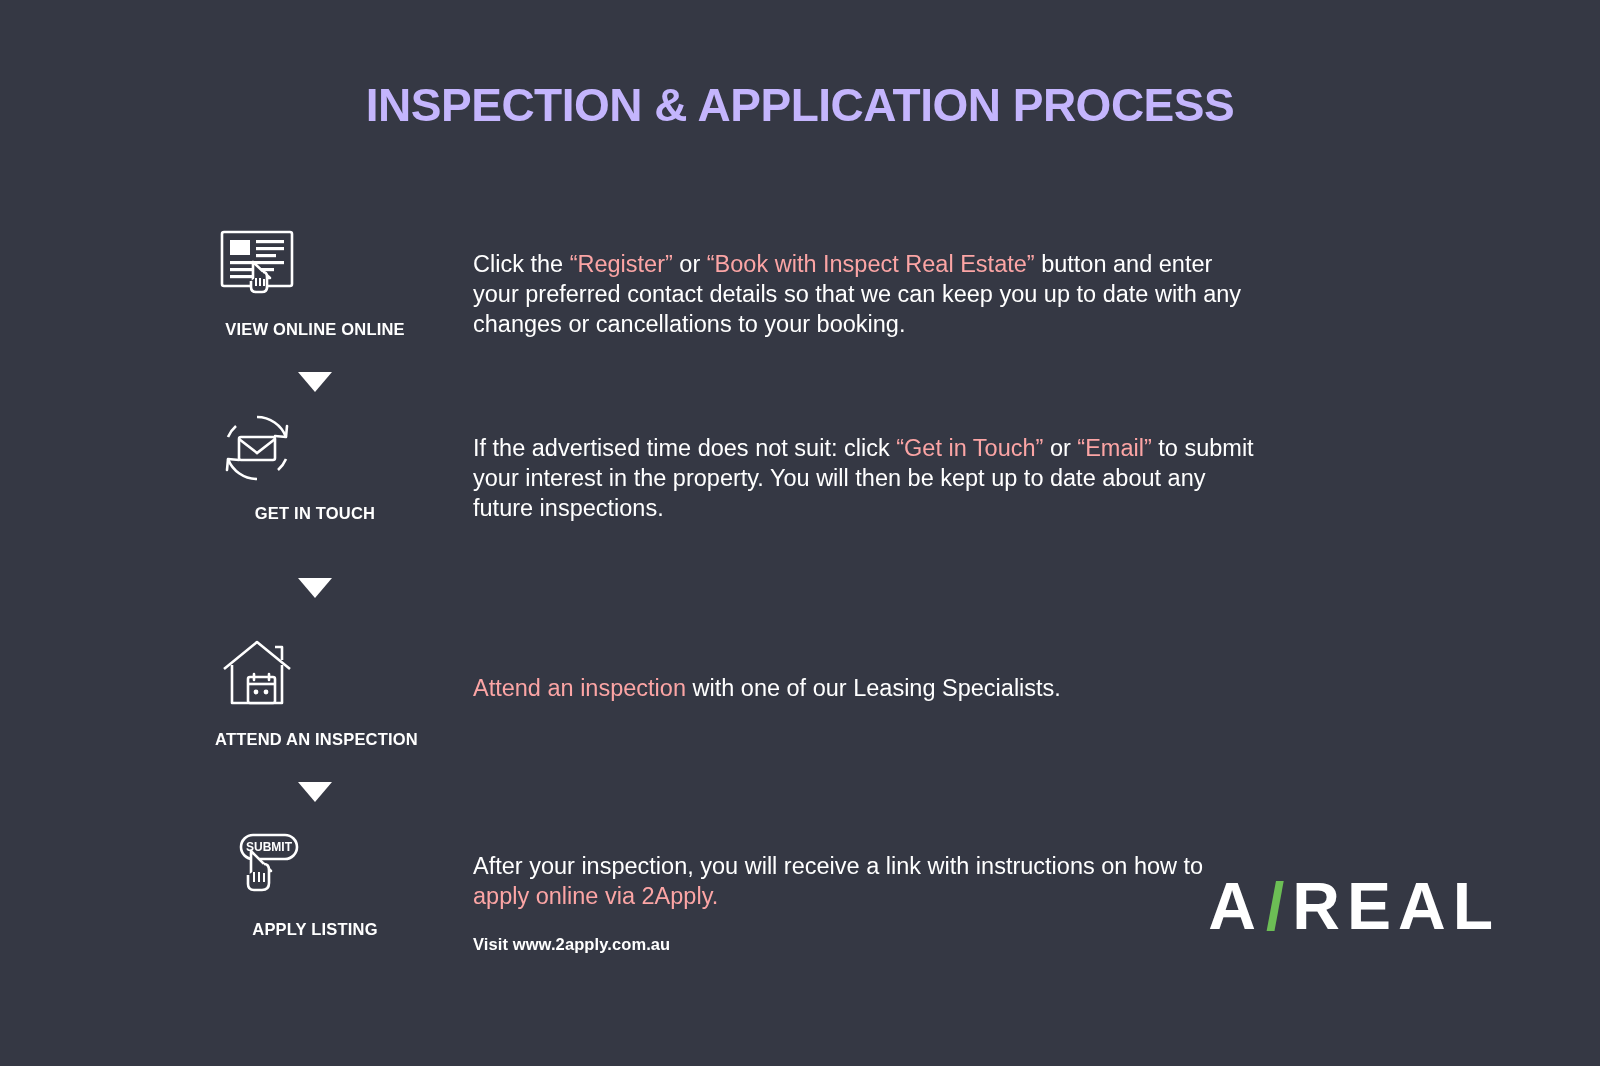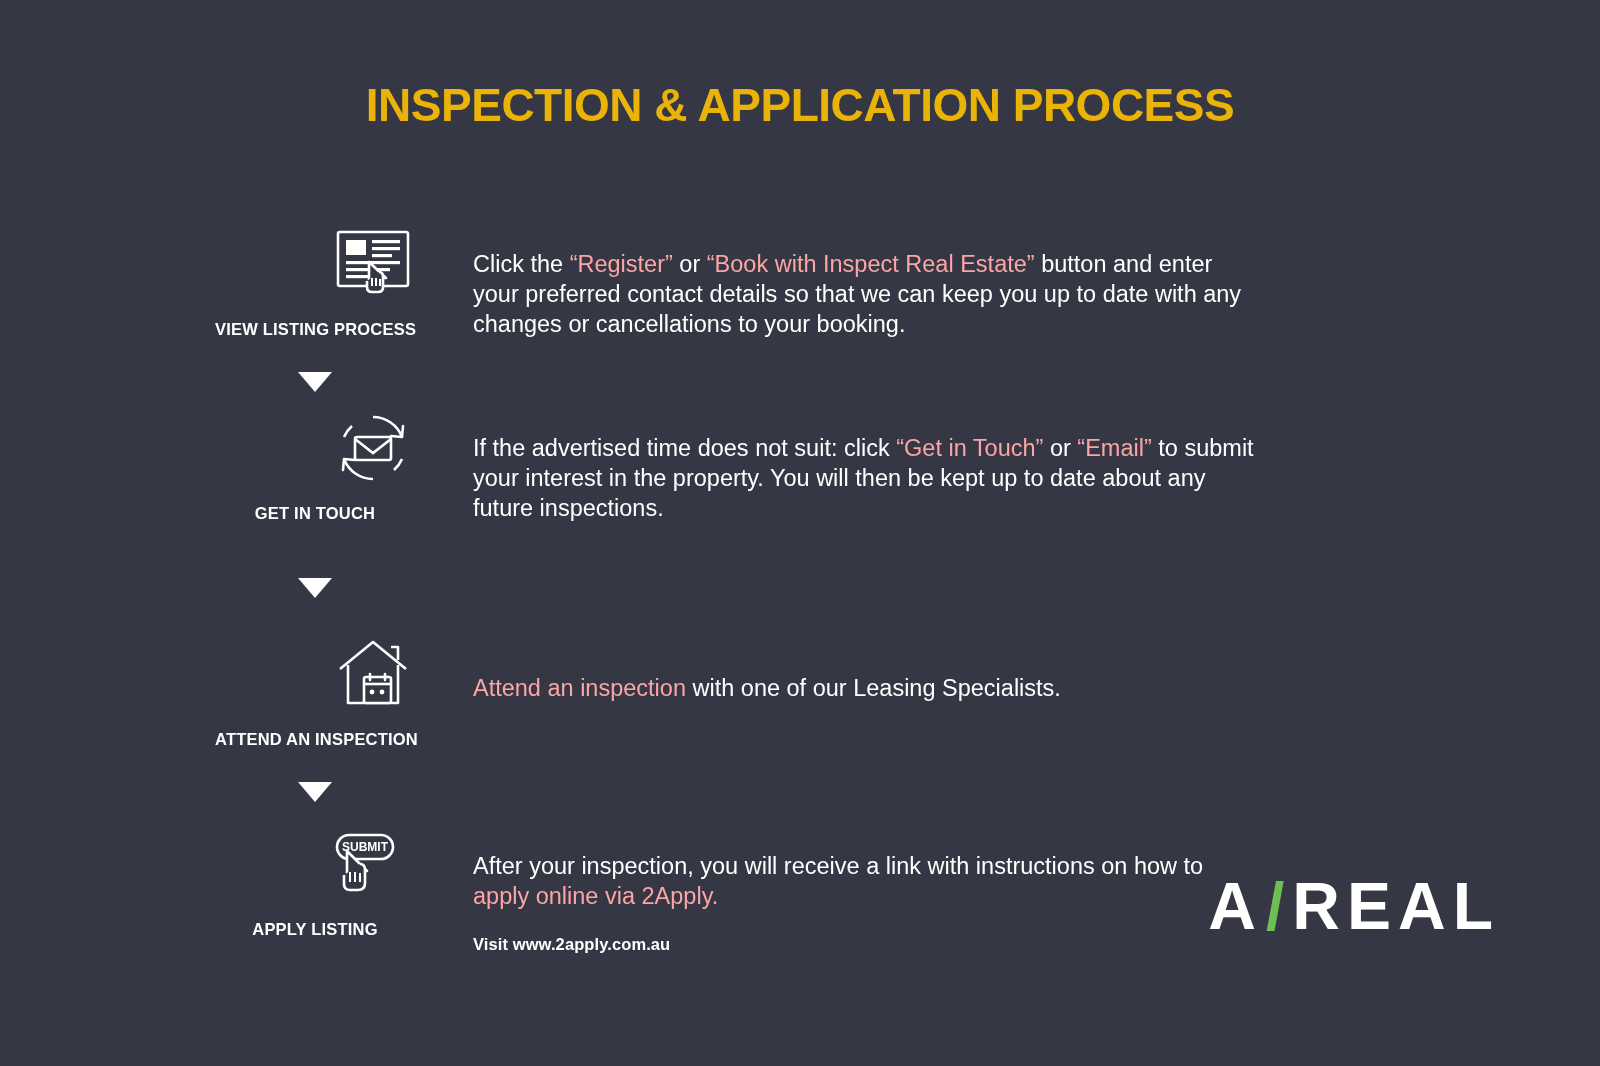--- a/index.html
+++ b/index.html
@@ -18,21 +18,21 @@
     position: relative;
     width: 1600px;
     height: 1066px;
   }
   .title {
     position: absolute;
     top: 78px;
     left: 0;
     width: 1600px;
     text-align: center;
-    color: #eab308;
+    color: #c4b5fd;
     font-size: 46px;
     font-weight: bold;
     letter-spacing: -0.5px;
   }
 
   
   .step {
     position: absolute;
     left: 0;
     width: 1600px;
@@ -40,21 +40,21 @@
   .step-icon-col {
     position: absolute;
     left: 215px;
     width: 200px;
     text-align: center;
   }
   .icon-box {
     height: 84px;
     display: flex;
     align-items: center;
-    justify-content: flex-end;
+    justify-content: flex-start;
   }
   .step-label {
     margin-top: 14px;
     color: #ffffff;
     font-size: 16.5px;
     font-weight: bold;
     letter-spacing: 0.2px;
     white-space: nowrap;
   }
   .step-text {
@@ -125,21 +125,21 @@
           <rect x="41" y="21" width="28" height="3.2" fill="#ffffff"></rect>
           <rect x="41" y="28" width="20" height="3.2" fill="#ffffff"></rect>
           <rect x="15" y="35" width="54" height="3.2" fill="#ffffff"></rect>
           <rect x="15" y="42" width="44" height="3.2" fill="#ffffff"></rect>
           <rect x="15" y="49" width="30" height="3.2" fill="#ffffff"></rect>
           <path d="M38 36 l0 23 l5 -5 l4 10 l5 -2 l-4 -10 l7 0 z" fill="#353844" stroke="#ffffff" stroke-width="2.6" stroke-linejoin="round"></path>
           <path d="M48 46 q4 0 4 5 l0 10 q0 5 -5 5 l-6 0 q-5 0 -5 -5 l0 -6" fill="#353844" stroke="#ffffff" stroke-width="2.6"></path>
           <path d="M41 52 l0 8 M45 52 l0 8 M49 53 l0 7" stroke="#ffffff" stroke-width="2"></path>
         </svg>
       </div>
-      <div class="step-label">VIEW LISTING PROCESS</div>
+      <div class="step-label">VIEW ONLINE ONLINE</div>
     </div>
     <div class="step-text" style="top: 27px;">
       <span>Click the </span><span class="green">“Register”</span><span> or </span><span class="green">“Book with Inspect Real Estate”</span><span> button and enter your preferred contact details so that we can keep you up to date with any changes or cancellations to your booking.</span>
     </div>
   </div>
 
   <div class="arrow" style="top: 372px; left: 298px;"></div>
 
   <div class="step" style="top: 406px;">
     <div class="step-icon-col">

